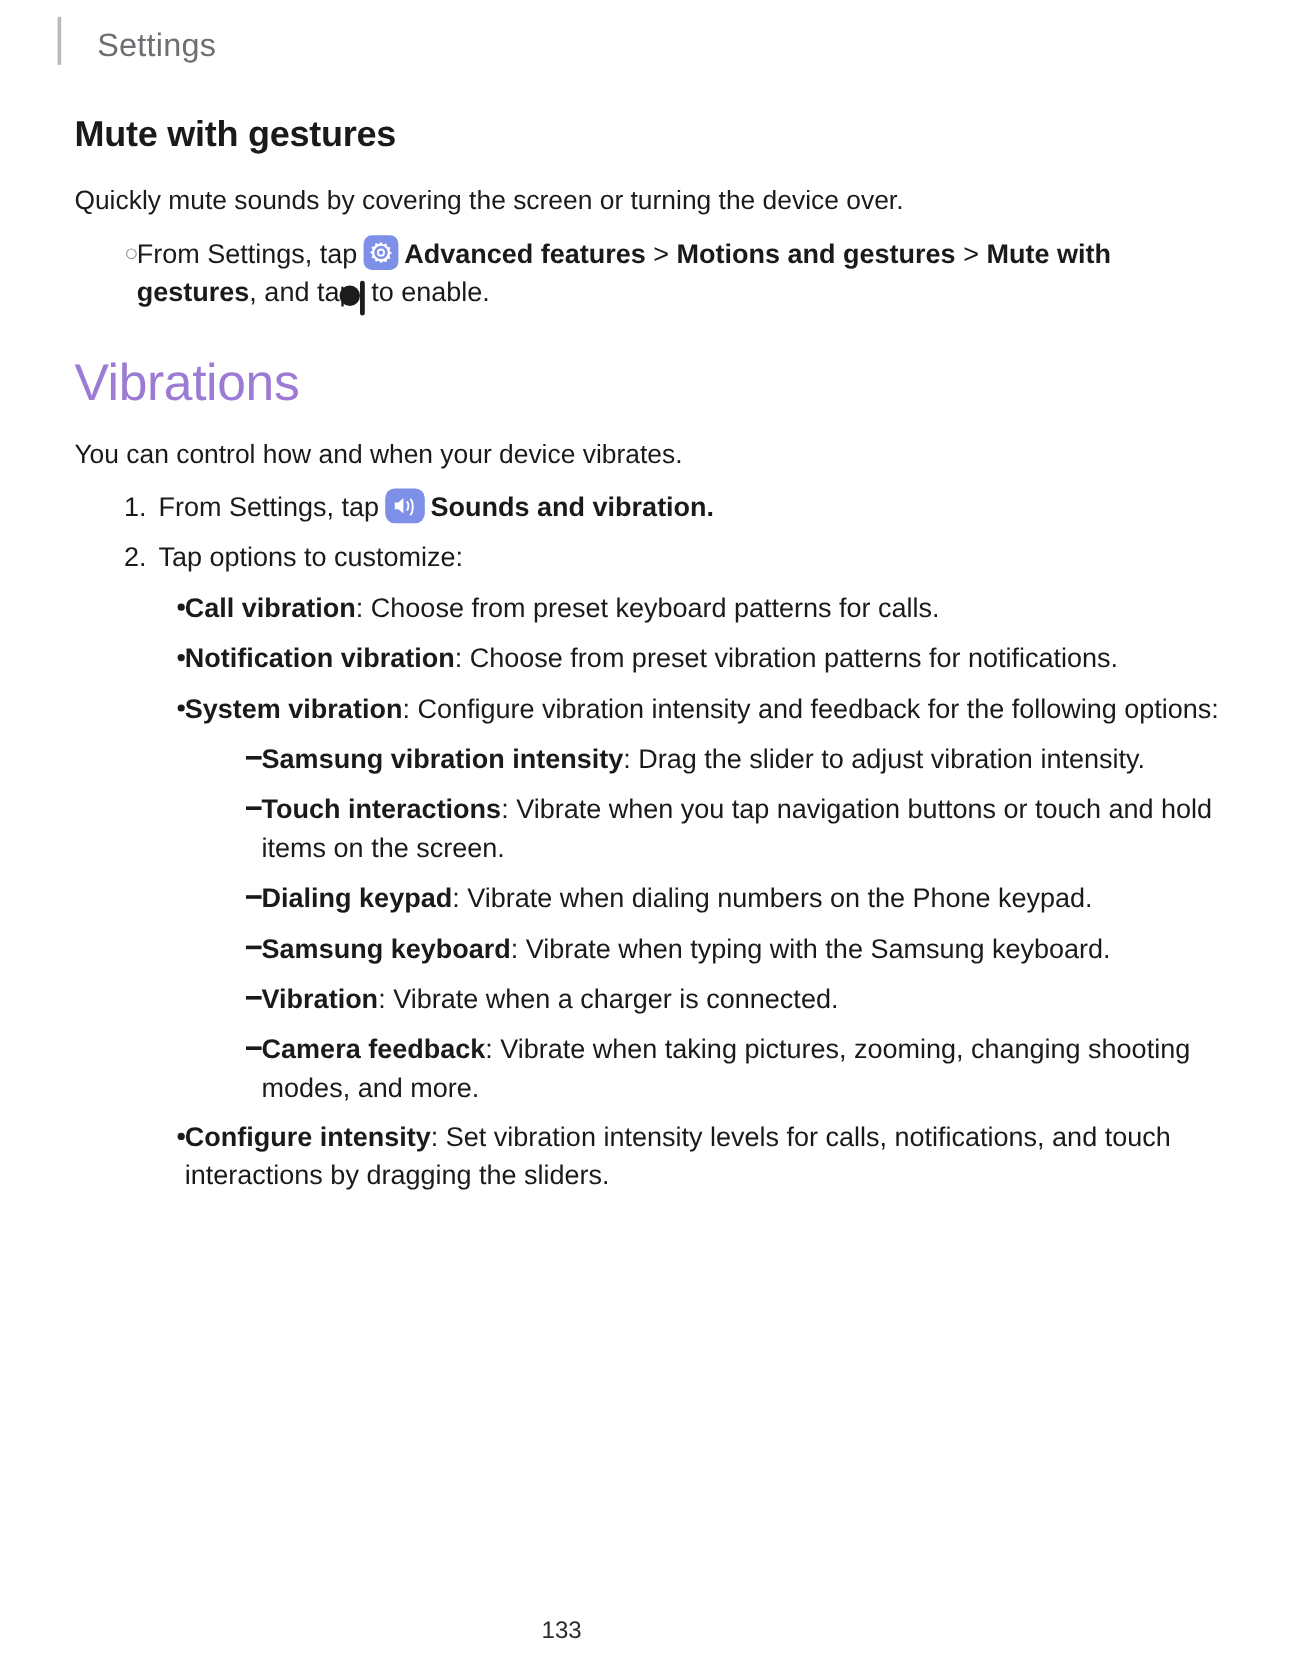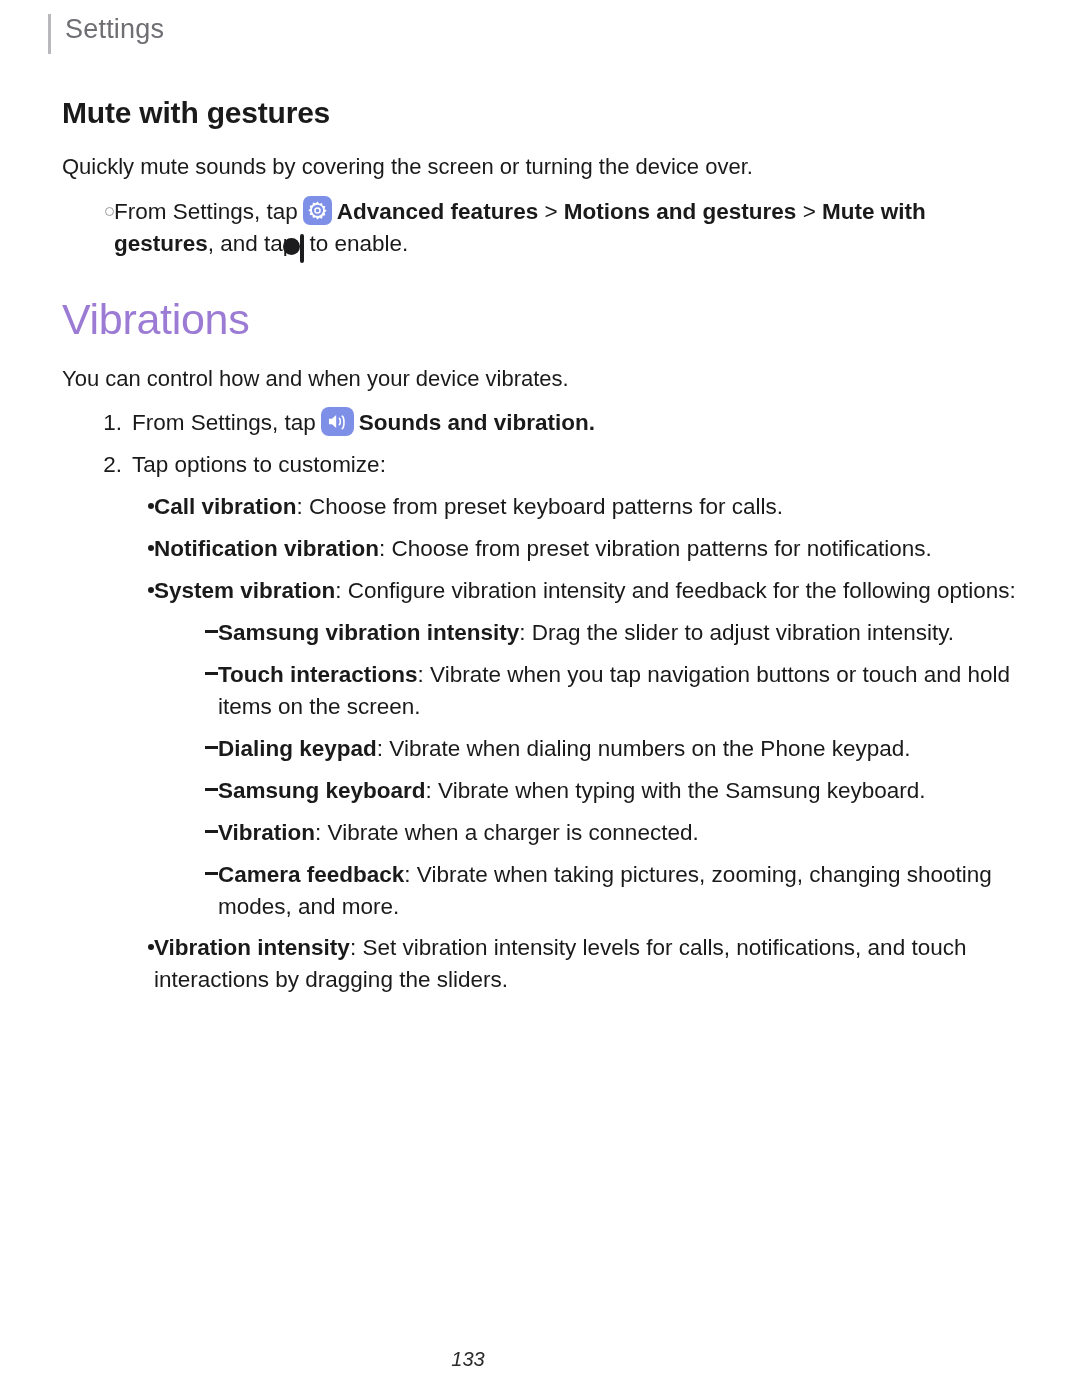--- a/index.html
+++ b/index.html
@@ -15,21 +15,22 @@
     color: #1a1a1a;
     overflow: hidden;
   }
 
   
   .header {
     position: absolute;
     left: 48px;
     top: 14px;
     display: flex;
-    align-items: flex-start;
+    align-items: flex-end;
+    gap: 16px;
   }
   .header-rule {
     width: 3px;
     height: 40px;
     background: #b9b9bd;
     margin-right: 14px;
   }
   .header-title {
     font-size: 27px;
     color: #6e6e73;
@@ -170,21 +171,20 @@
 
   
   .footer {
     position: absolute;
     left: 0;
     top: 1348px;
     width: 936px;
     text-align: center;
     font-size: 20px;
     color: #2a2a2a;
-    font-style: italic;
   }
 </style>
 </head>
 <body>
 
 <div class="header">
   <div class="header-rule"></div>
   <div class="header-title">Settings</div>
 </div>
 
@@ -264,18 +264,18 @@
   </div>
 
 
   <div class="row lvl-dash">
     <div class="marker"><span class="dash-mark"></span></div>
     <div class="rtext"><b>Camera feedback</b><span>: Vibrate when taking pictures, zooming, changing shooting modes, and more.</span></div>
   </div>
 
   <div class="row lvl-bullet">
     <div class="marker"><span class="solid-dot"></span></div>
-    <div class="rtext"><b>Vibration intensity</b><span>: Set vibration intensity levels for calls, notifications, and touch interactions by dragging the sliders.</span></div>
+    <div class="rtext"><b>Configure intensity</b><span>: Set vibration intensity levels for calls, notifications, and touch interactions by dragging the sliders.</span></div>
   </div>
 
 </div>
 
 <div class="footer">133</div>
 
 </body></html>

